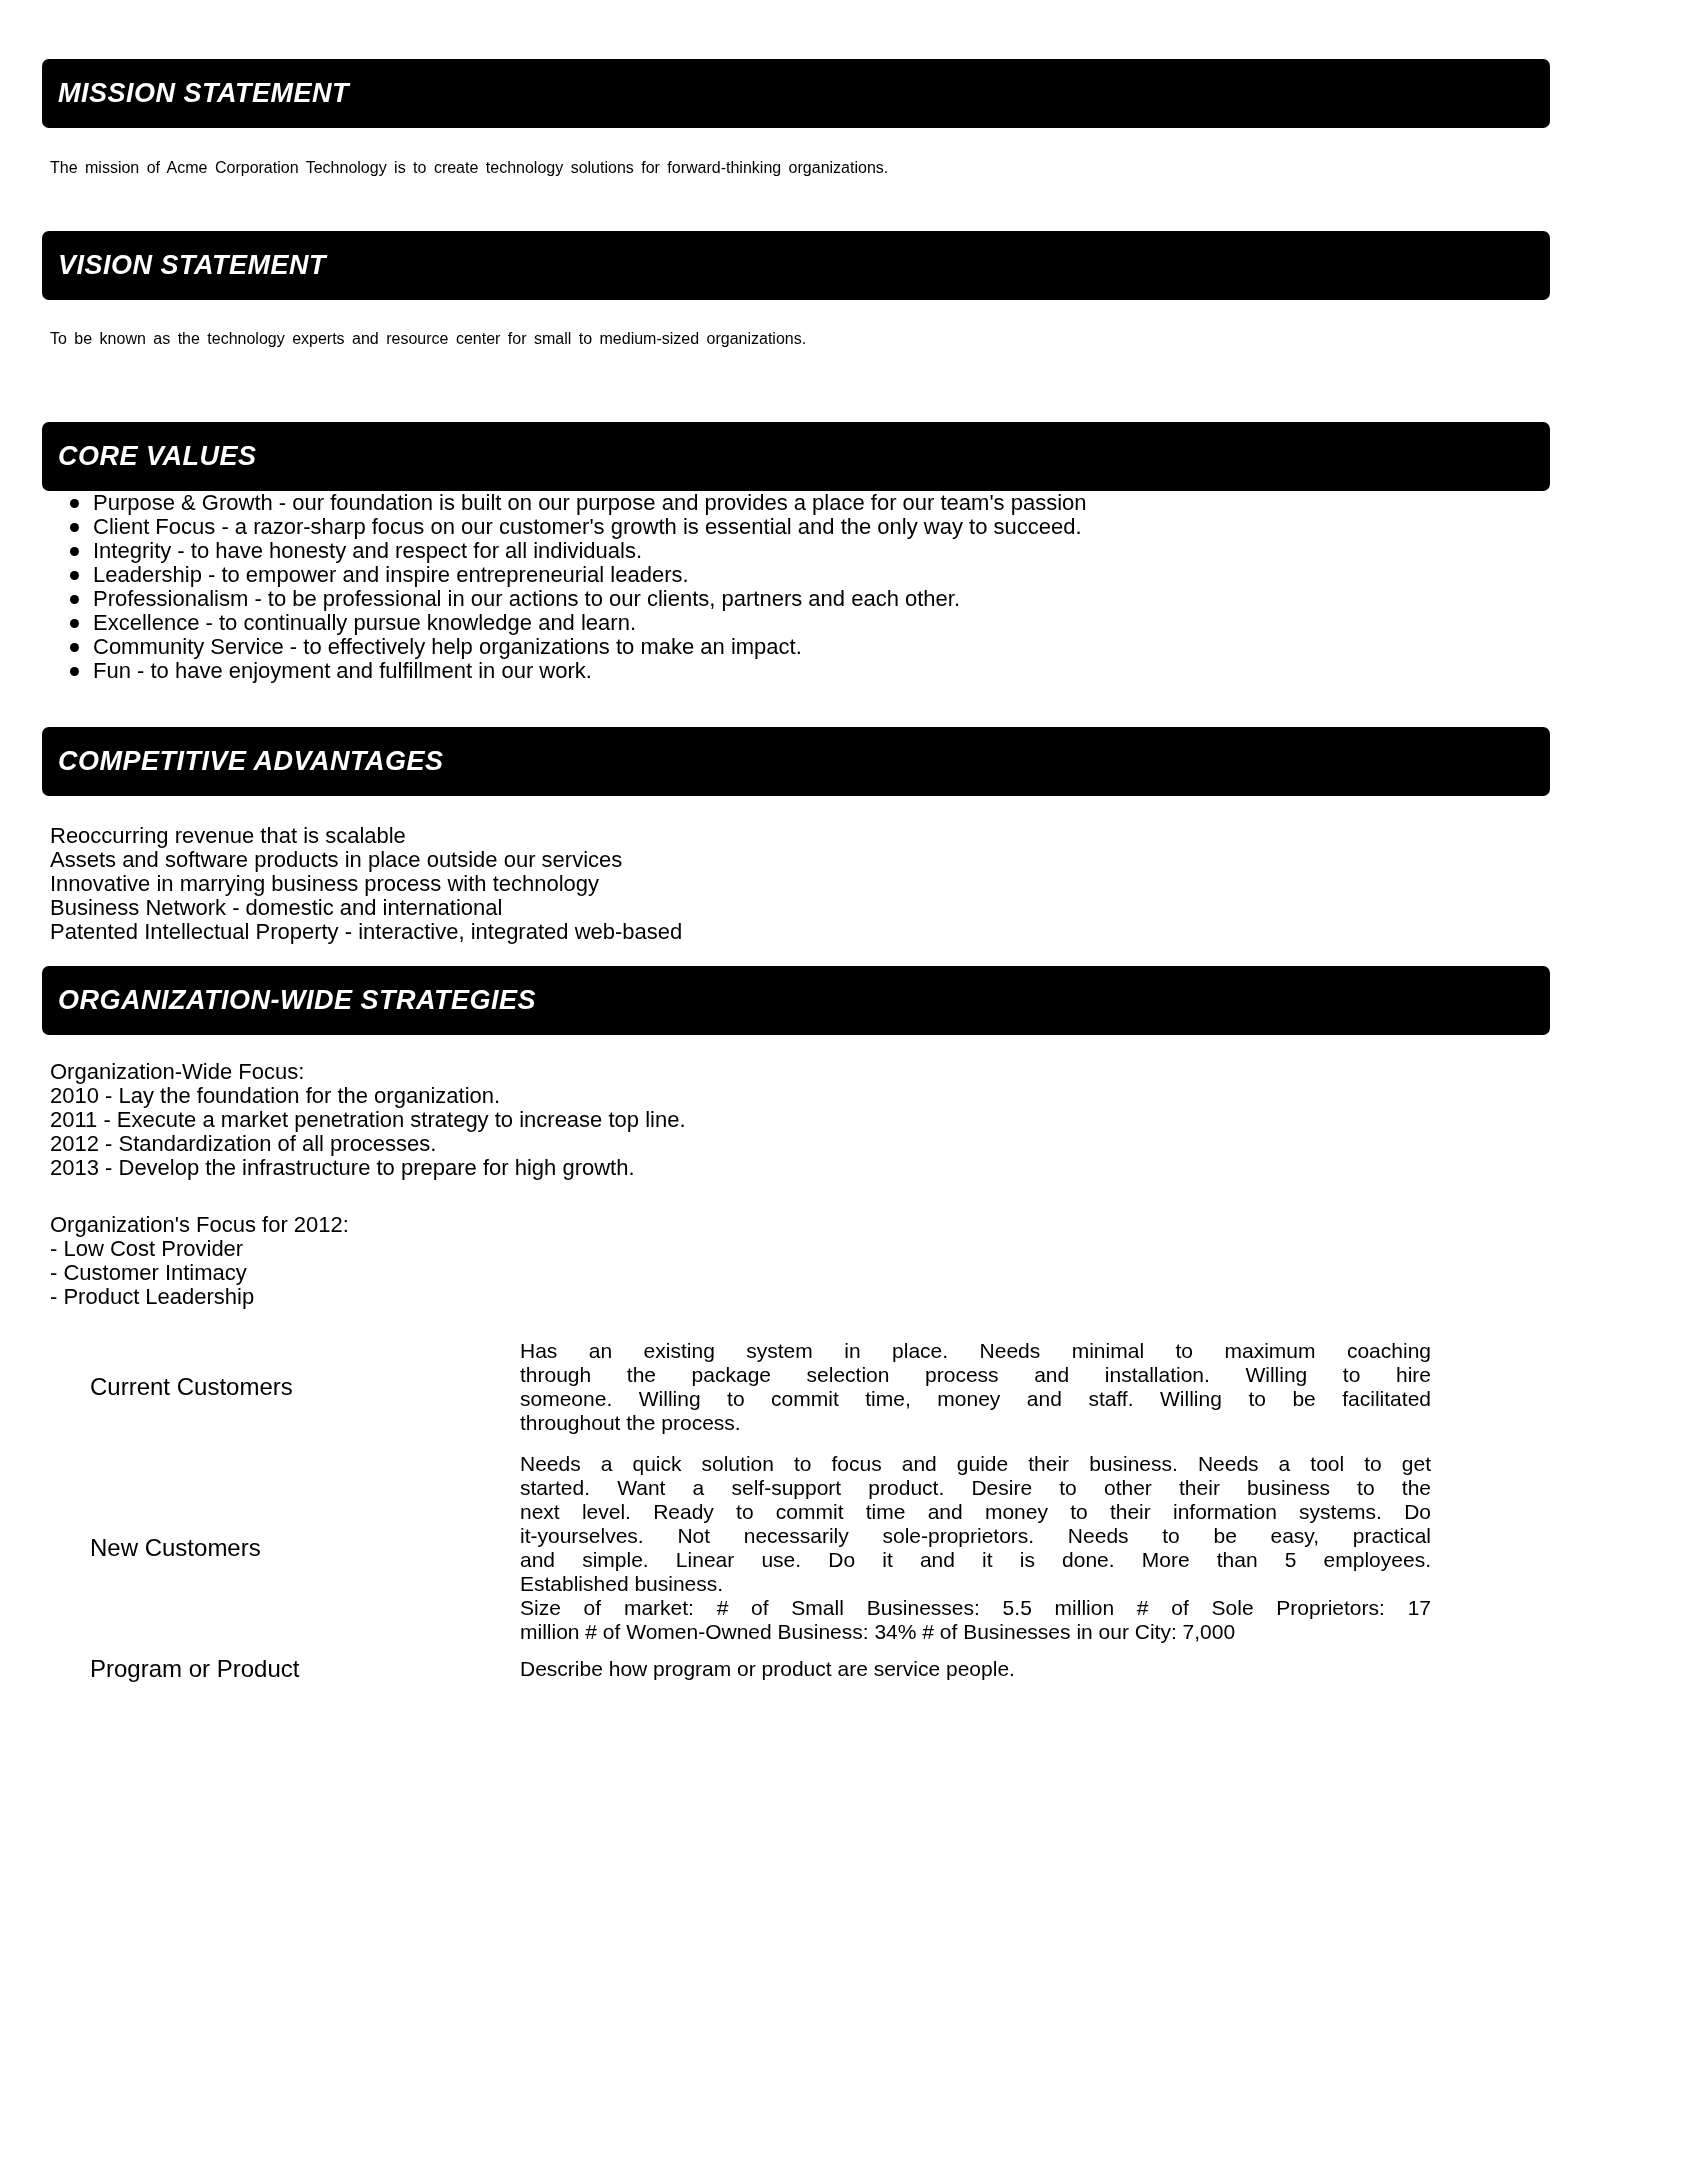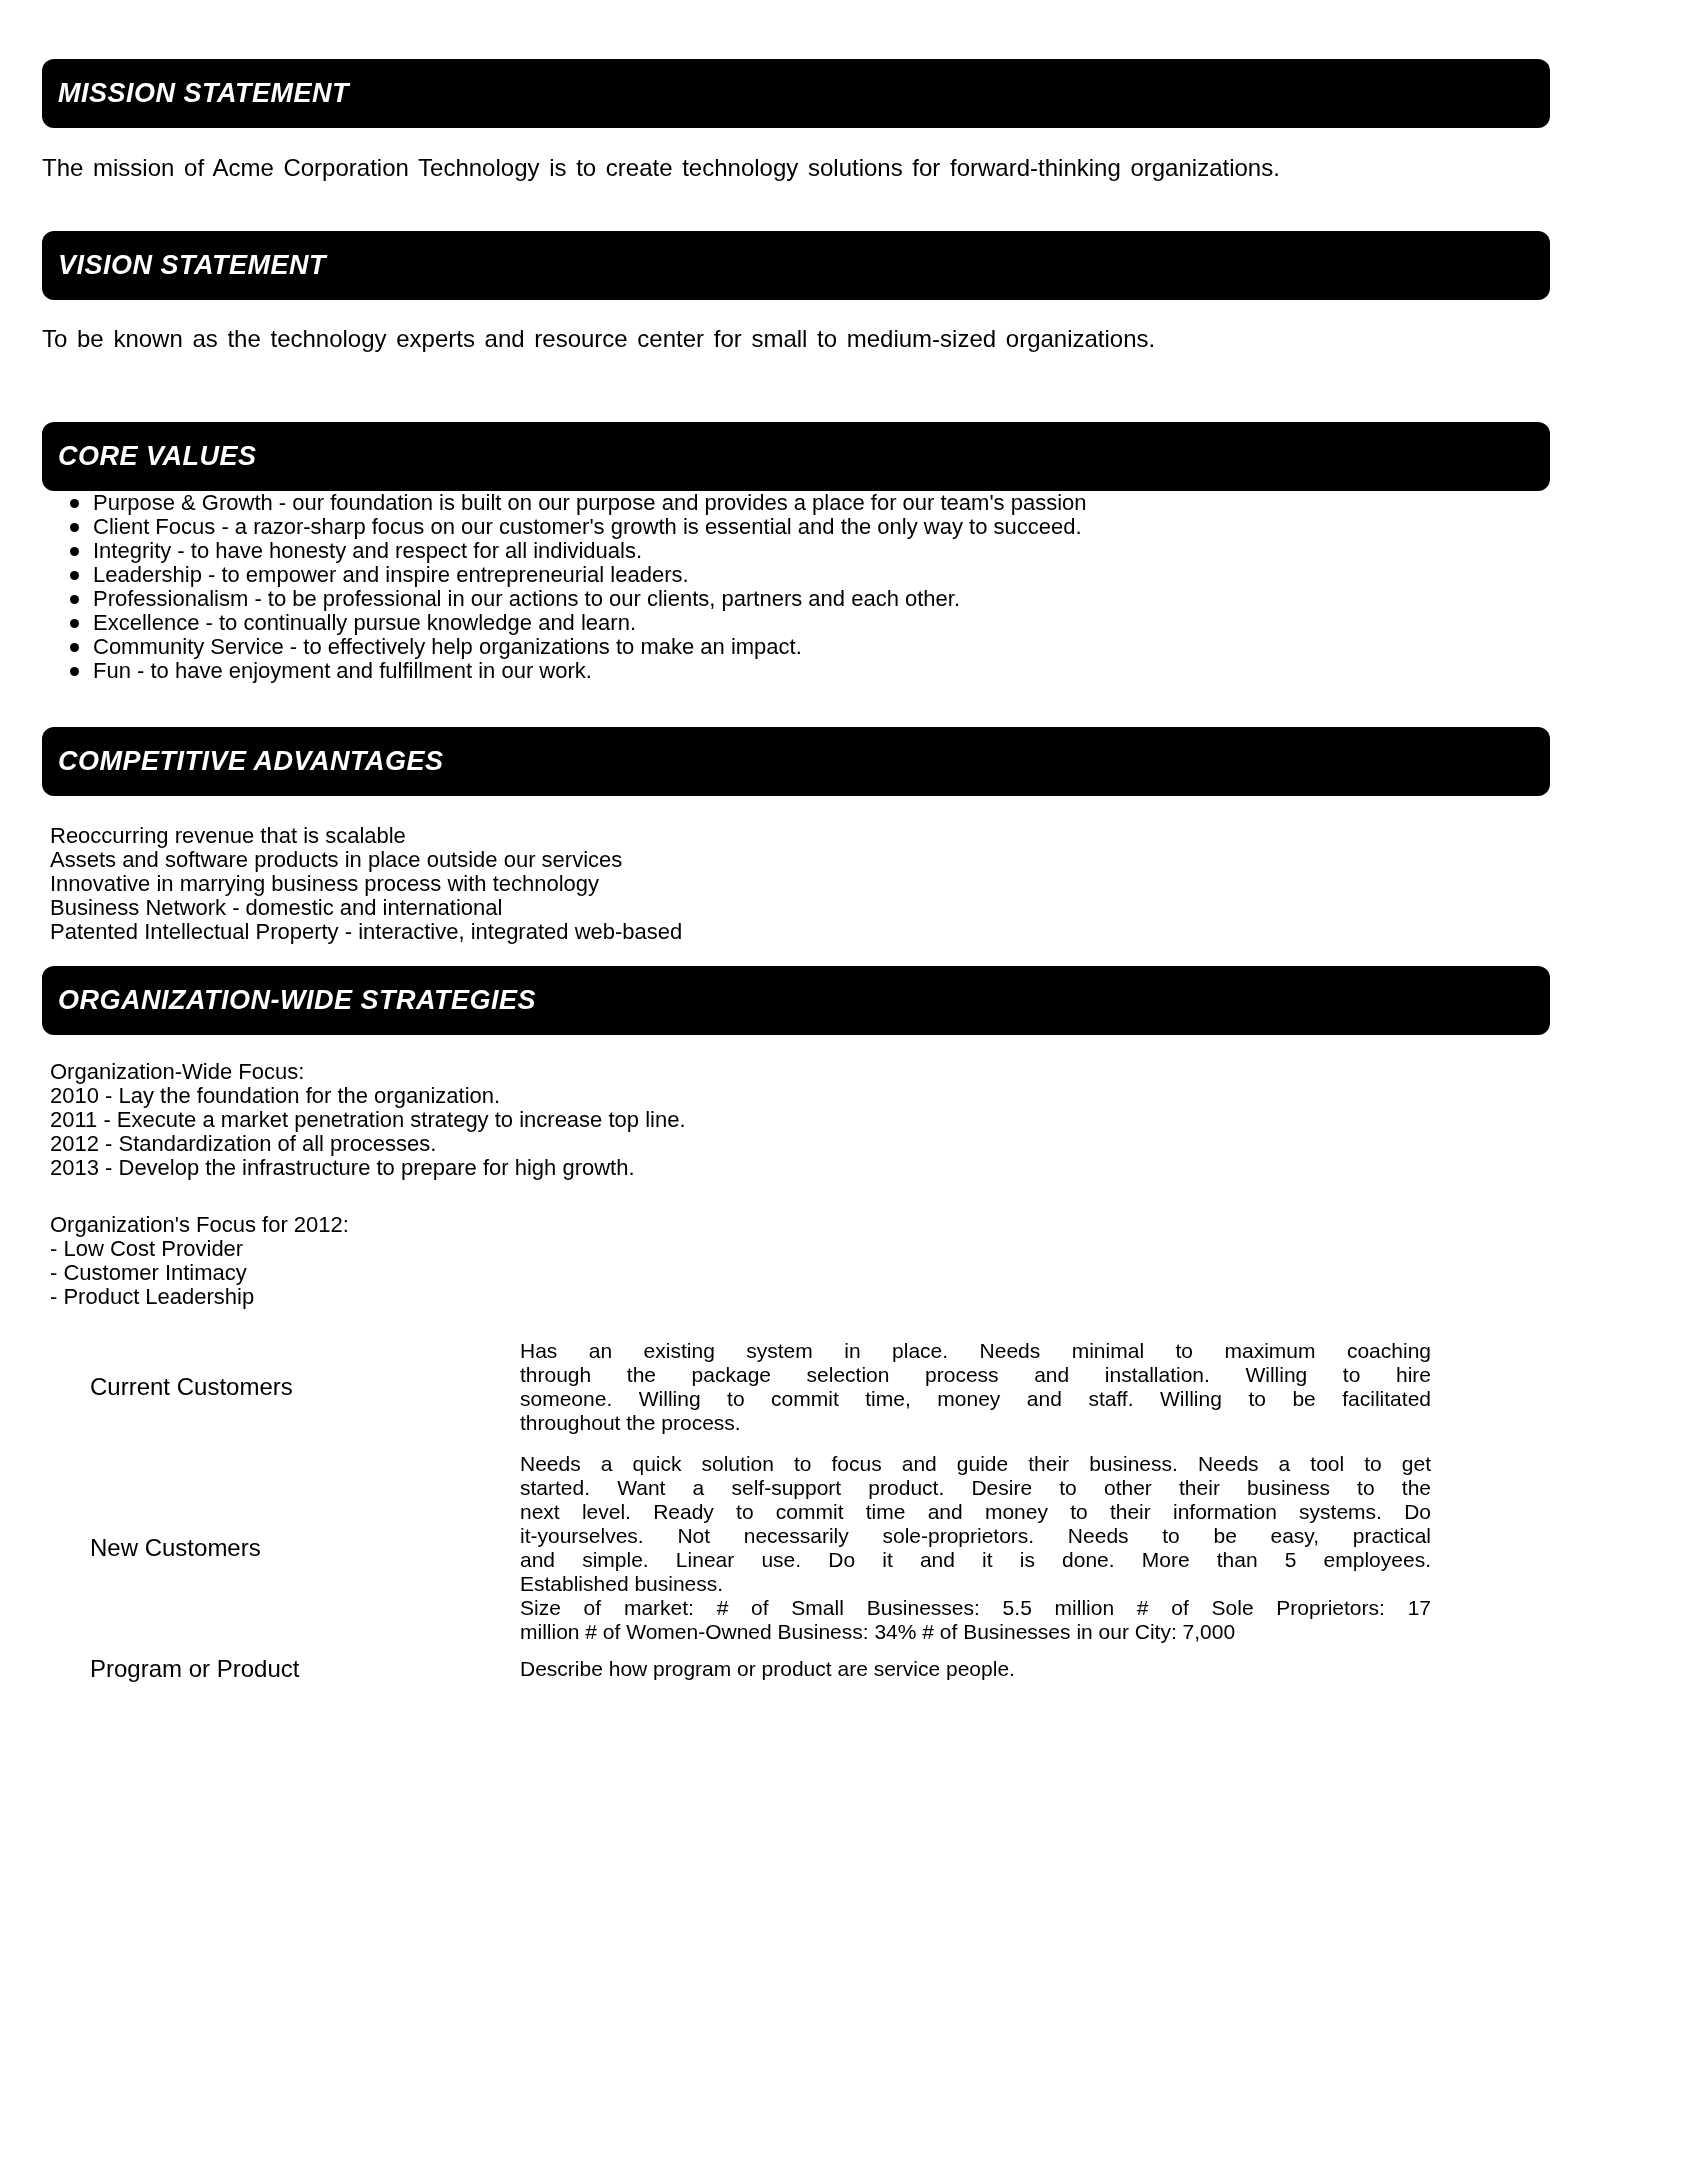--- a/index.html
+++ b/index.html
@@ -11,36 +11,37 @@
     color:#000;
     overflow:hidden;
   }
   .content{
     padding-left:42px;
     width:1508px;
   }
   .bar{
     width:1508px;height:69px;
     background:#000;
-    border-radius:12px;
+    border-radius:7px;
     display:flex;align-items:center;
     box-sizing:border-box;
     padding-left:16px;
   }
   .bar-title{
     color:#fff;
     font-size:27px;
     font-weight:bold;
     font-style:italic;
     letter-spacing:0.5px;
     white-space:nowrap;
   }
   .body-text{
-    font-size:24px;
+    font-size:16px;
     line-height:24px;
+    margin-left:8px;
     word-spacing:3px;
     white-space:nowrap;
   }
   .line-block{margin-left:8px;}
   .line-block div{
     font-size:22px;
     line-height:24px;
     white-space:nowrap;
   }
   ul.core-list{

